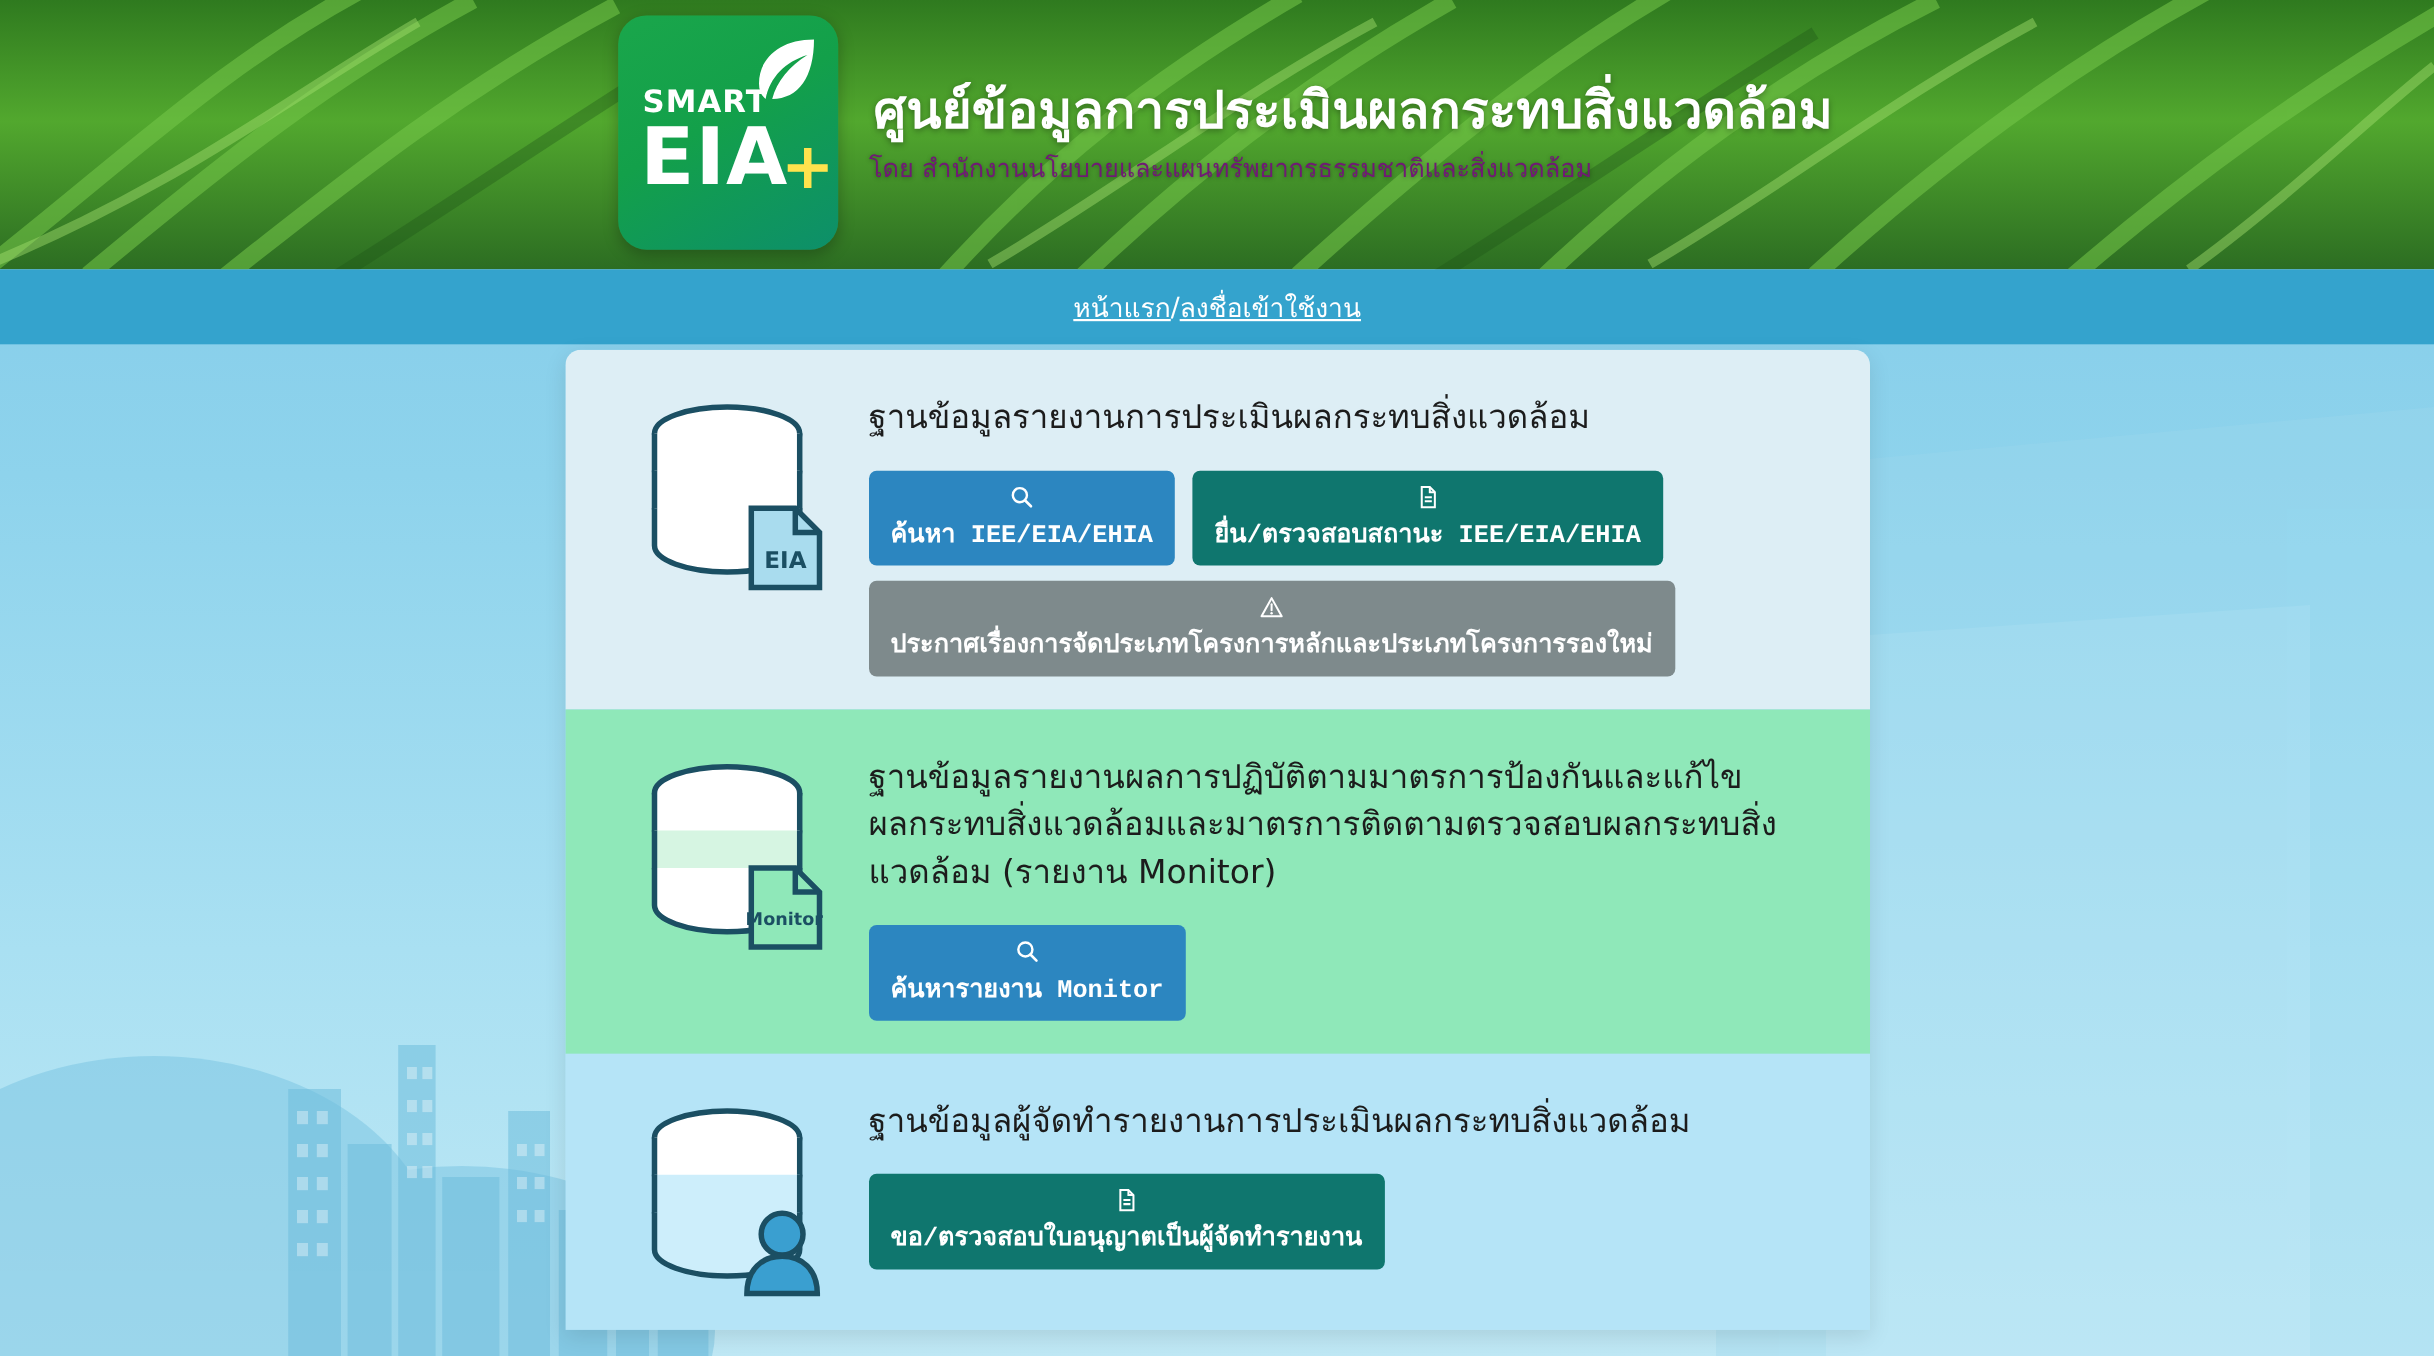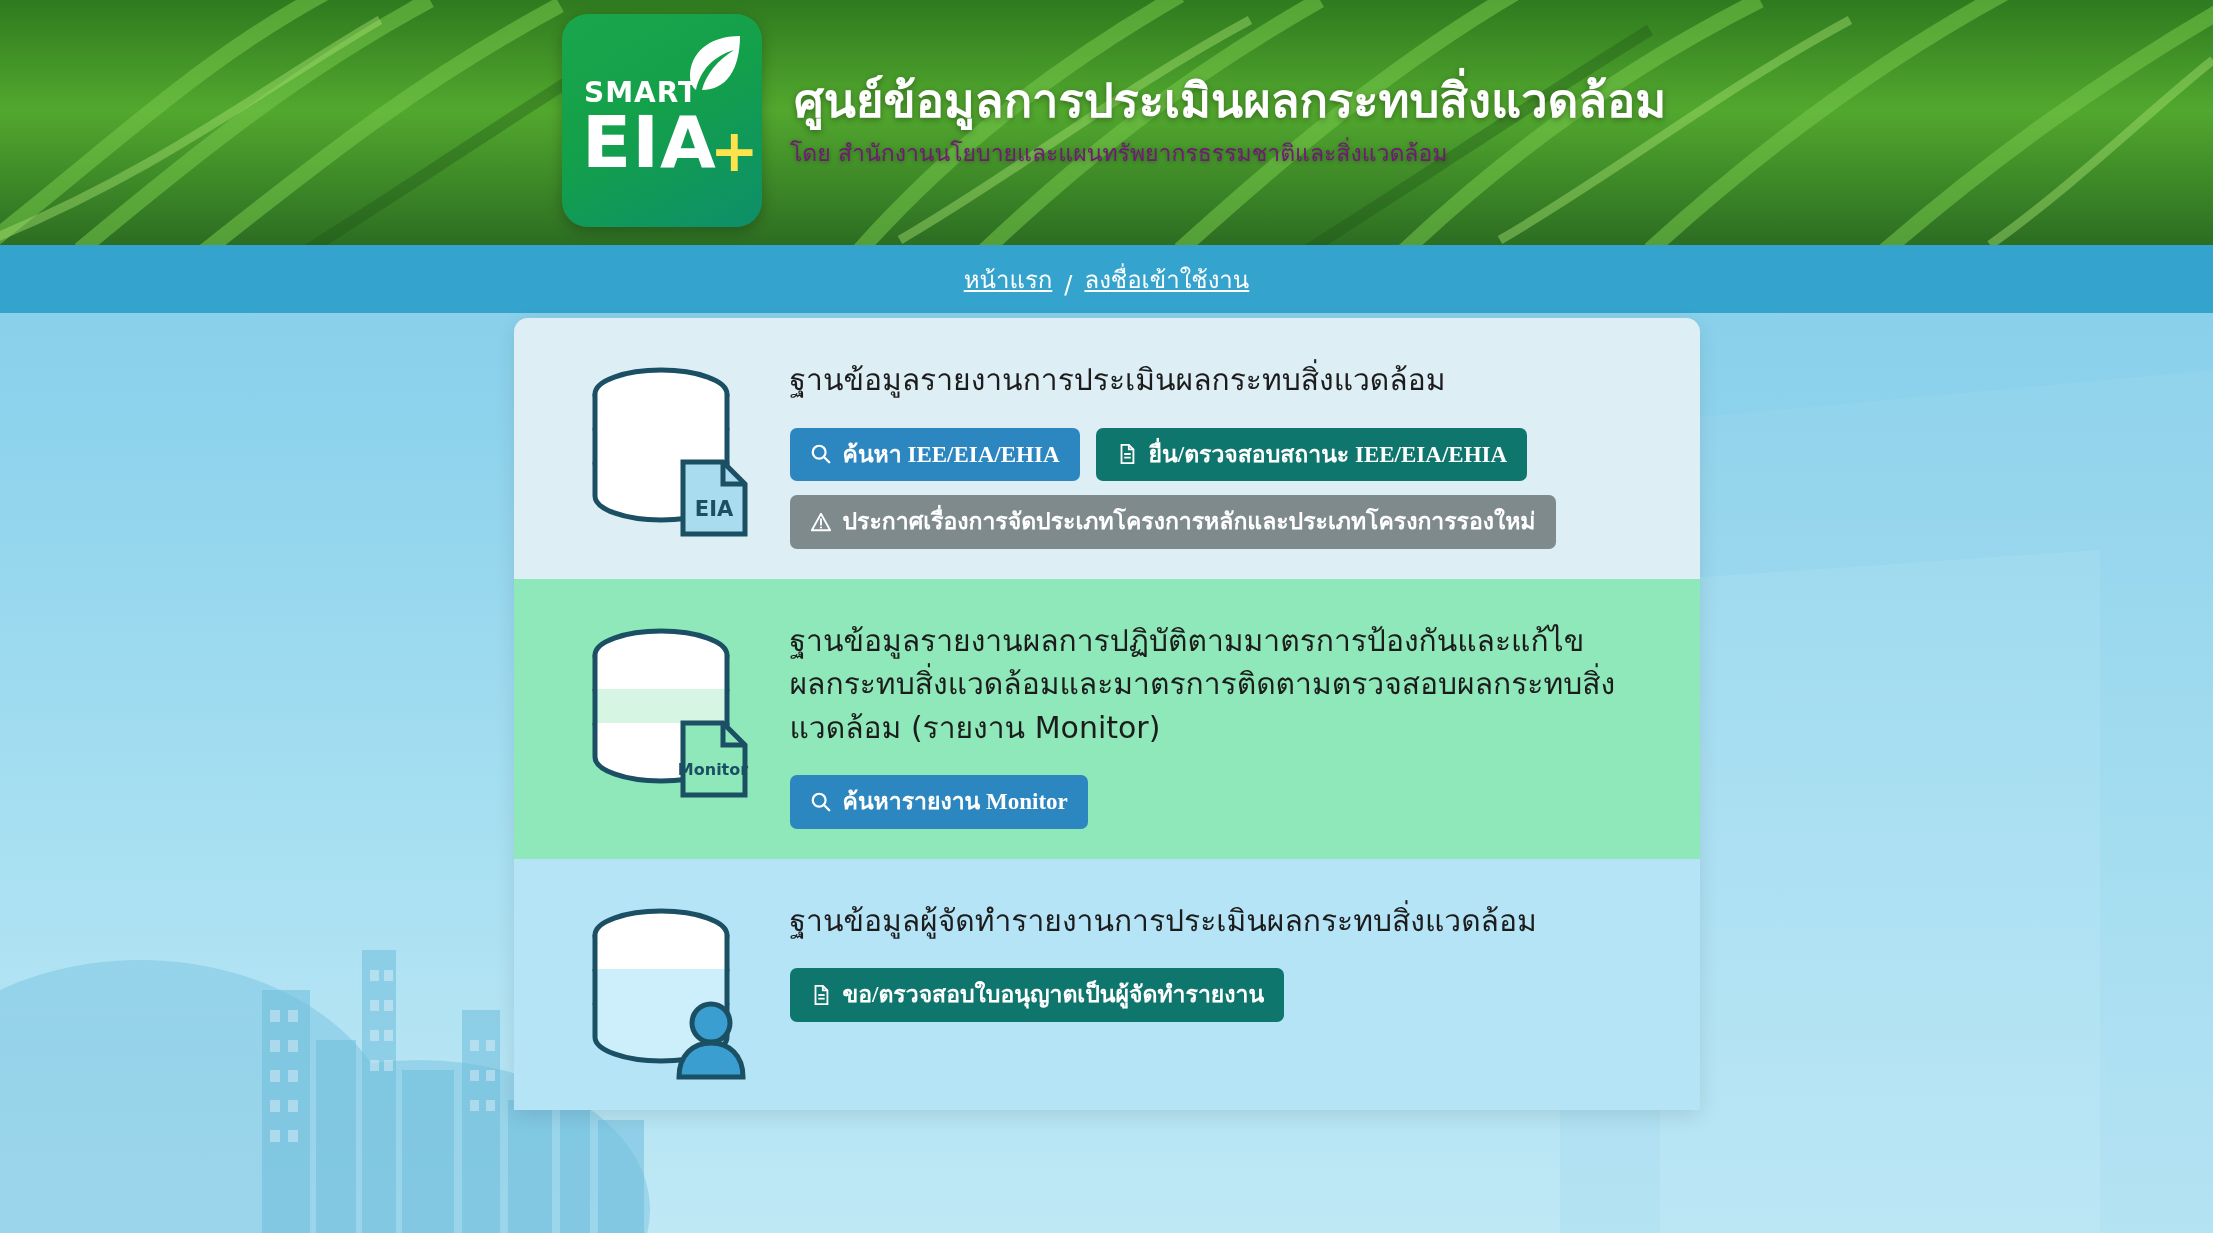--- a/index.html
+++ b/index.html
@@ -81,21 +81,21 @@
   .crumb-bar {
     position: relative;
     z-index: 2;
     width: 2213px; height: 68px;
     background: #34a3cd;
     display: flex;
     align-items: center;
     justify-content: center;
   }
   .crumb {
-    display: flex; align-items: flex-end; gap: 12px;
+    display: flex; align-items: center; 
     font-size: 24px;
   }
   .crumb a {
     color: #ffffff; text-decoration: underline; cursor: pointer;
   }
   .crumb .sep { color: #ffffff; }
 
   
   .page {
     position: relative;
@@ -137,23 +137,24 @@
   }
   .btn-row { display: flex; flex-wrap: wrap; gap: 16px; margin-bottom: 14px; }
   .btn {
     display: inline-flex; align-items: center; gap: 11px;
     border: none; border-radius: 7px;
     padding: 13px 20px;
     font-size: 23px;
     font-weight: 700;
     color: #ffffff;
     cursor: pointer;
-    font-family: Liberation Serif, serif;
+    font-family: Liberation Mono, monospace;
     line-height: 1.2;
     white-space: nowrap;
+    flex-direction: column;
   }
   .btn-blue  { background: #2c86c0; }
   .btn-green { background: #0f766e; }
   .btn-grey  { background: #7e8a8c; }
   .btn svg { flex: 0 0 auto; }
 
   .btn-row:last-child { margin-bottom: 0; }
 </style>
 </head>
 <body>

